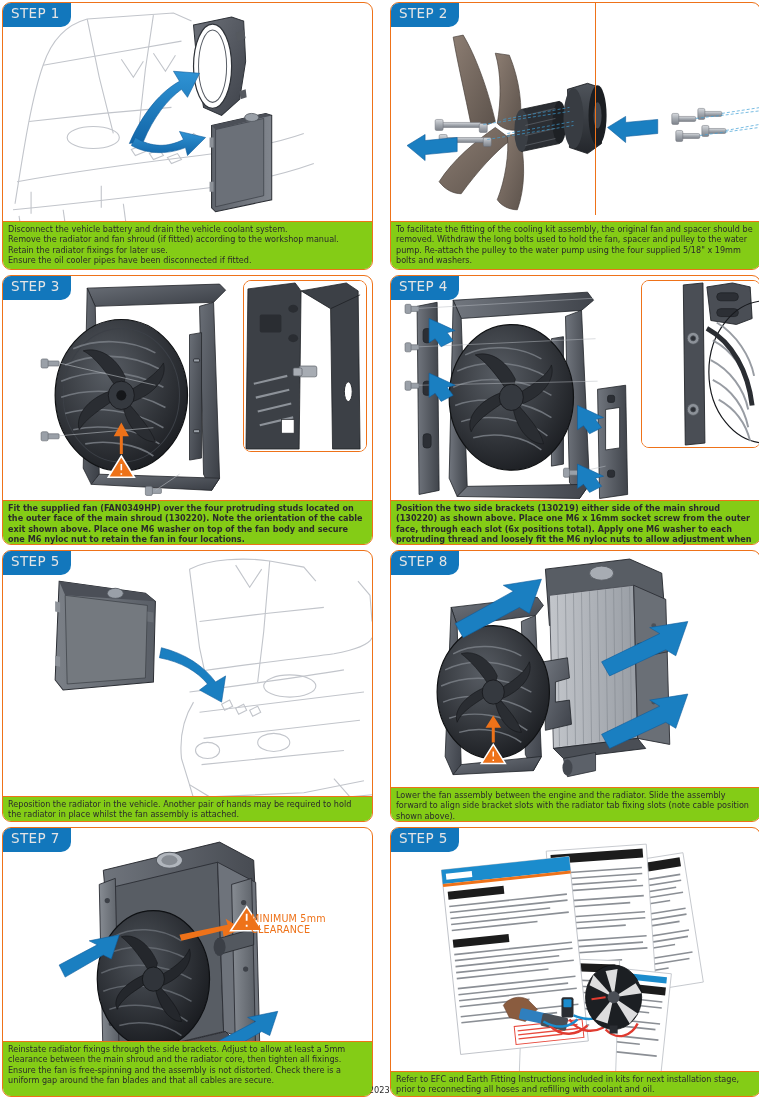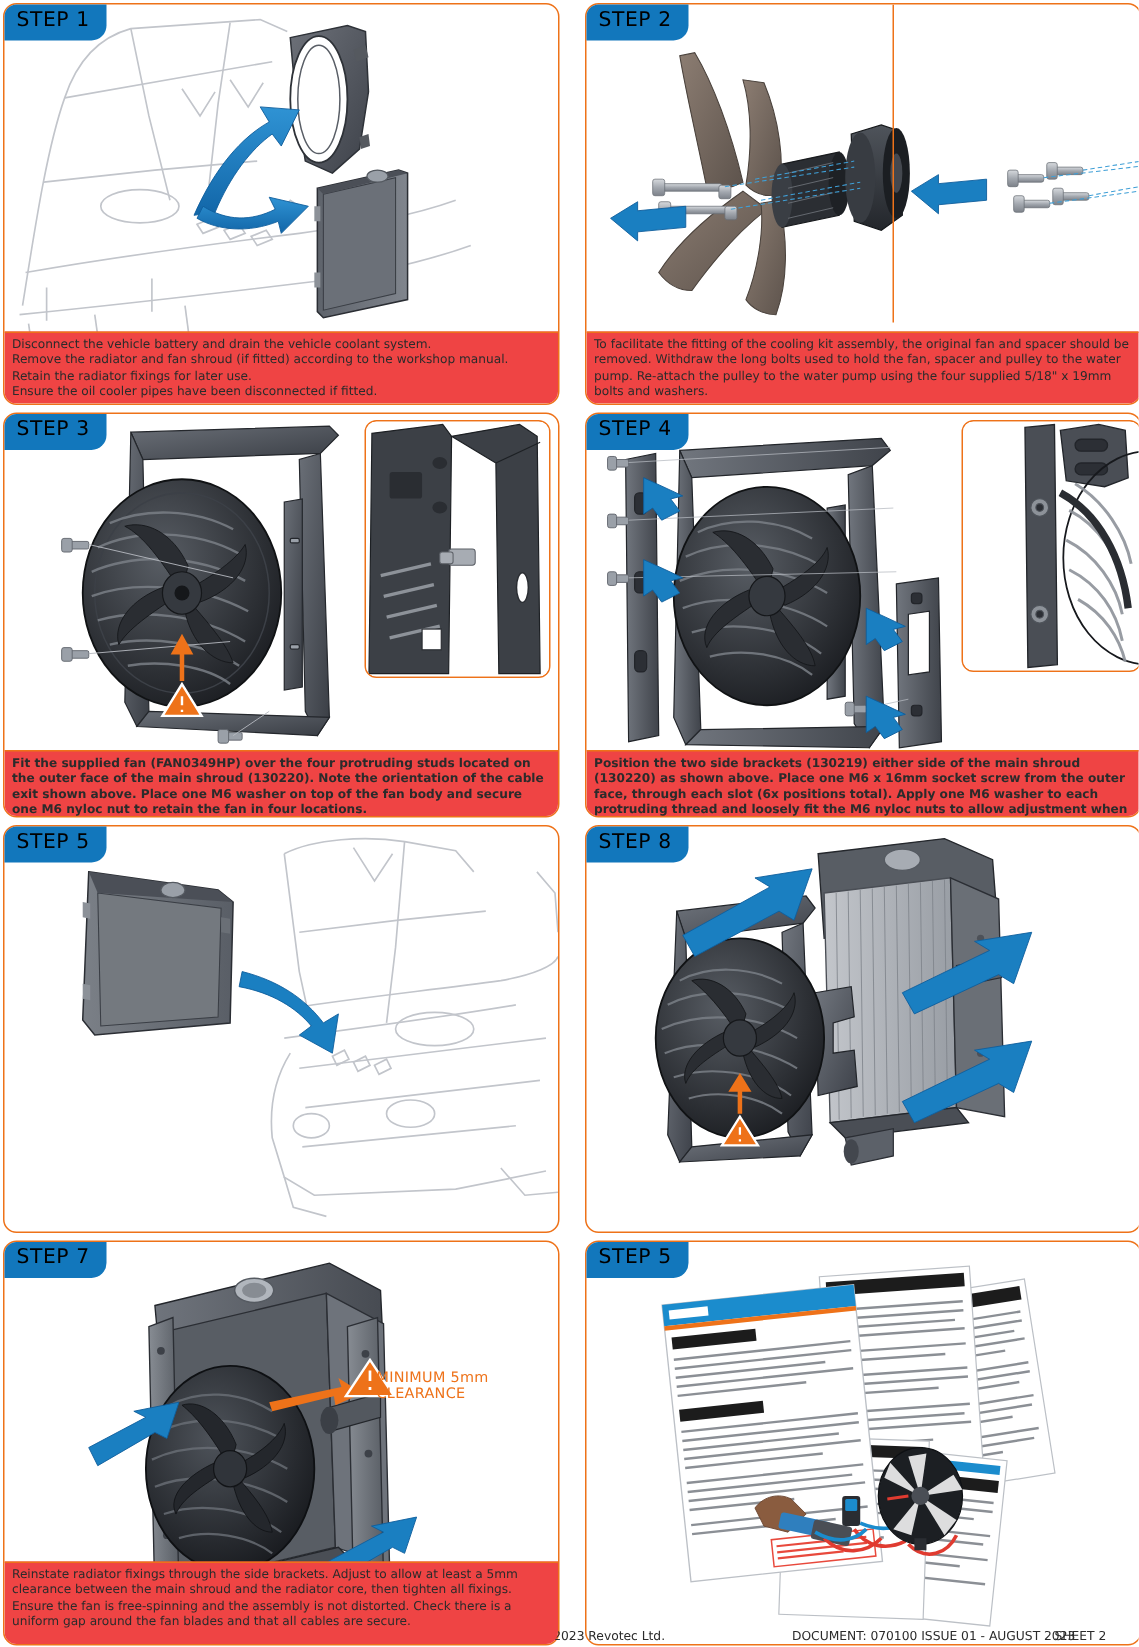--- a/index.html
+++ b/index.html
@@ -30,39 +30,39 @@
     border-radius: 9px;
     background: #ffffff;
     overflow: hidden;
   }
 
   
   .badge {
     position: absolute; left: -1px; top: -1px;
     z-index: 40;
     background: #1277bc;
-    color: #000000;
+    color: #e5e5e5;
     font-size: 13.5px;
     letter-spacing: 0.4px;
     line-height: 1;
     padding: 5px 11px 6px 9px;
     border-top-left-radius: 9px;
     border-bottom-right-radius: 10px;
     font-family: "DejaVu Sans", "Liberation Sans", sans-serif;
   }
 
   
   .art { position: absolute; left: 0; top: 0; right: 0; bottom: 0; }
   .art svg { display: block; width: 100%; height: 100%; }
 
   
   .caption {
     position: absolute; left: 0; right: 0; bottom: 0;
     border-top: 1.3px solid #ee7219;
-    background: #ef4444;
+    background: #84cc16;
     padding: 2px 5px 3px 5px;
     font-size: 8.1px;
     line-height: 10.3px;
     color: #2b2b2b;
     white-space: pre-line;
     z-index: 30;
     font-family: "DejaVu Sans", "Liberation Sans", sans-serif;
   }
   .cap-h48 { height: 48px; }
   .cap-h44 { height: 44px; font-weight: bold; }
@@ -529,20 +529,21 @@
             <path d="M52 104 l5 1 l0 10 l-5 -1 z" fill="#8c9198"></path>
             <path d="M144 60 l6 1 l0 10 l-6 -1 z" fill="#6a6f76"></path>
           </g>
 
           <g fill="#1a7fc1" stroke="#0f5e9c" stroke-width=".6">
             <path d="M158 96 C182 102 200 114 212 130 L222 124 L218 150 L196 138 L204 132 C194 120 178 110 156 106 Z"></path>
           </g>
         </svg>
       </div>
       <div class="badge">STEP 5</div>
+      <div class="caption cap-h25">Reposition the radiator in the vehicle. Another pair of hands may be required to hold the radiator in place whilst the fan assembly is attached.</div>
     </div>
 
     <div class="panel">
       <div class="art">
         <svg viewBox="0 0 368 268" preserveAspectRatio="none">
           <defs>
             <radialGradient id="g6fan" cx=".4" cy=".35" r=".75">
               <stop offset="0" stop-color="#585d64"></stop>
                 <stop offset="1" stop-color="#17191d"></stop>
             </radialGradient>
@@ -619,20 +620,21 @@
           </g>
 
           <g fill="#1a7fc1" stroke="#0f5e9c" stroke-width=".6">
             <path d="M64 72 L122 40 L112 34 L150 28 L138 62 L128 56 L72 86 Z"></path>
             <path d="M210 110 L268 82 L258 76 L296 70 L284 104 L274 98 L218 124 Z"></path>
             <path d="M210 182 L268 154 L258 148 L296 142 L284 176 L274 170 L218 196 Z"></path>
           </g>
         </svg>
       </div>
       <div class="badge">STEP 8</div>
+      <div class="caption cap-h34">Lower the fan assembly between the engine and the radiator. Slide the assembly forward to align side bracket slots with the radiator tab fixing slots (note cable position shown above).</div>
     </div>
 
     <div class="panel">
       <div class="art">
         <svg viewBox="0 0 368 266" preserveAspectRatio="none">
           <defs>
             <radialGradient id="g7fan" cx=".4" cy=".35" r=".75">
               <stop offset="0" stop-color="#4e535a"></stop>
                 <stop offset="1" stop-color="#14161a"></stop>
             </radialGradient>
@@ -845,20 +847,21 @@
                 </g>
                 <circle cx="222" cy="168" r="6" fill="#4a4e55"></circle>
                 <rect x="218" y="196" width="8" height="8" fill="#2a2d32"></rect>
                 <path d="M200 170 l14 -2" stroke="#e03b30" stroke-width="2" fill="none"></path>
               </g>
             </g>
           </g>
         </svg>
       </div>
       <div class="badge">STEP 5</div>
+      <div class="caption cap-h25">Refer to EFC and Earth Fitting Instructions included in kits for next  installation stage, prior to reconnecting all hoses and refilling with coolant and oil.</div>
     </div>
 
   </div>
 
   <div class="footer">
     <span class="f-copy">Copyright ©2023 Revotec Ltd.</span>
     <span class="f-doc">DOCUMENT: 070100 ISSUE 01 - AUGUST 2023</span>
     <span class="f-sheet">SHEET 2</span>
   </div>
 </div>

